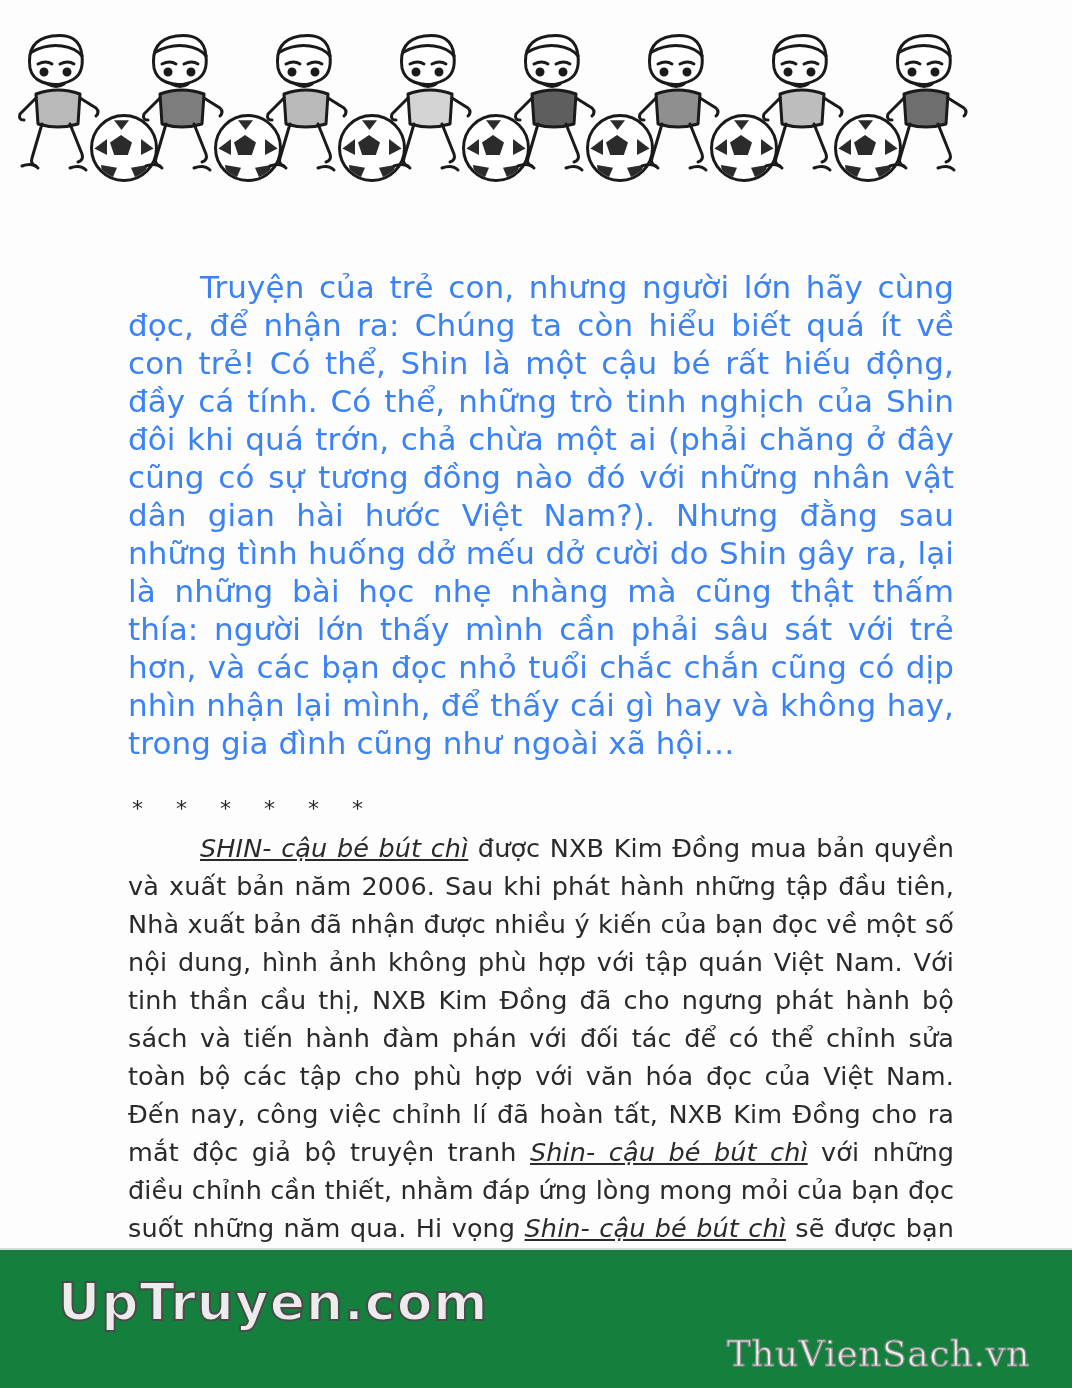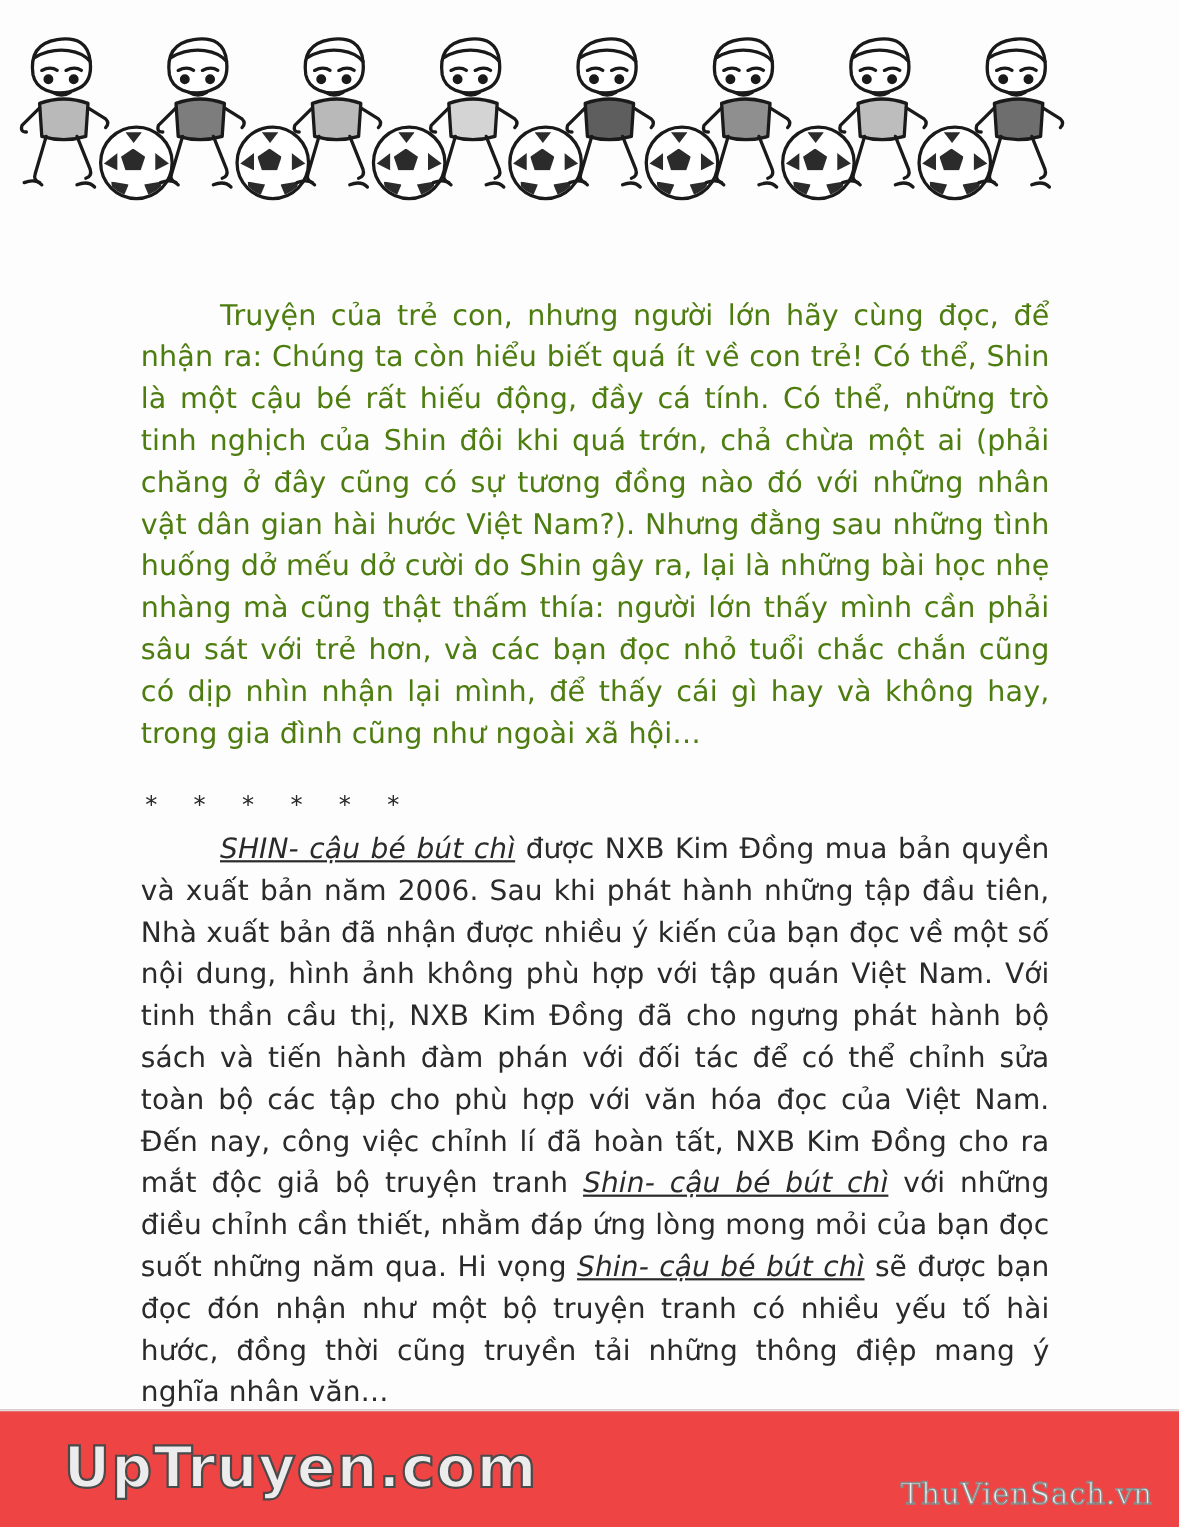--- a/index.html
+++ b/index.html
@@ -98,23 +98,23 @@
   
   .content {
     position: absolute;
     left: 128px;
     top: 268px;
     width: 826px;
   }
   p.para {
     margin: 0 0 0 0;
     font-family: "DejaVu Sans", sans-serif;
-    font-size: 26px;
+    font-size: 31px;
     line-height: 38px;
-    color: #4d7c0f;
+    color: #3b82f6;
     text-align: justify;
     text-indent: 72px;
     letter-spacing: 0.1px;
     font-weight: 400;
   }
   .stars {
     margin: 34px 0 8px 0;
     font-size: 22px;
     letter-spacing: 13px;
     color: #2a2a2a;
@@ -138,22 +138,22 @@
     letter-spacing: 1.2px;
     color: #2a2a2a;
     padding-right: 8px;
   }
   
   .footer {
     position: absolute;
     left: 0;
     bottom: 0;
     width: 1072px;
-    height: 107px;
-    background: #ef4444;
+    height: 140px;
+    background: #15803d;
   }
   .footer-top-line {
     position: absolute;
     left: 0; top: 0;
     width: 1072px;
     height: 2px;
     background: #dcdcdc;
   }
   .uptruyen {
     position: absolute;
@@ -161,24 +161,24 @@
     top: 24px;
     font-family: "DejaVu Sans", sans-serif;
     font-size: 52px;
     font-weight: bold;
     color: #ececec;
     -webkit-text-stroke: 2px #4a4a4a;
     letter-spacing: 1px;
   }
   .tvs {
     position: absolute;
-    right: 24px;
+    right: 42px;
     bottom: 14px;
     font-family: "DejaVu Serif", serif;
-    font-size: 27px;
+    font-size: 36px;
     color: #ececec;
     -webkit-text-stroke: 1.2px #8a8a8a;
     letter-spacing: 0.5px;
   }
 </style>
 </head>
 <body>
 
 <div class="page">
 

